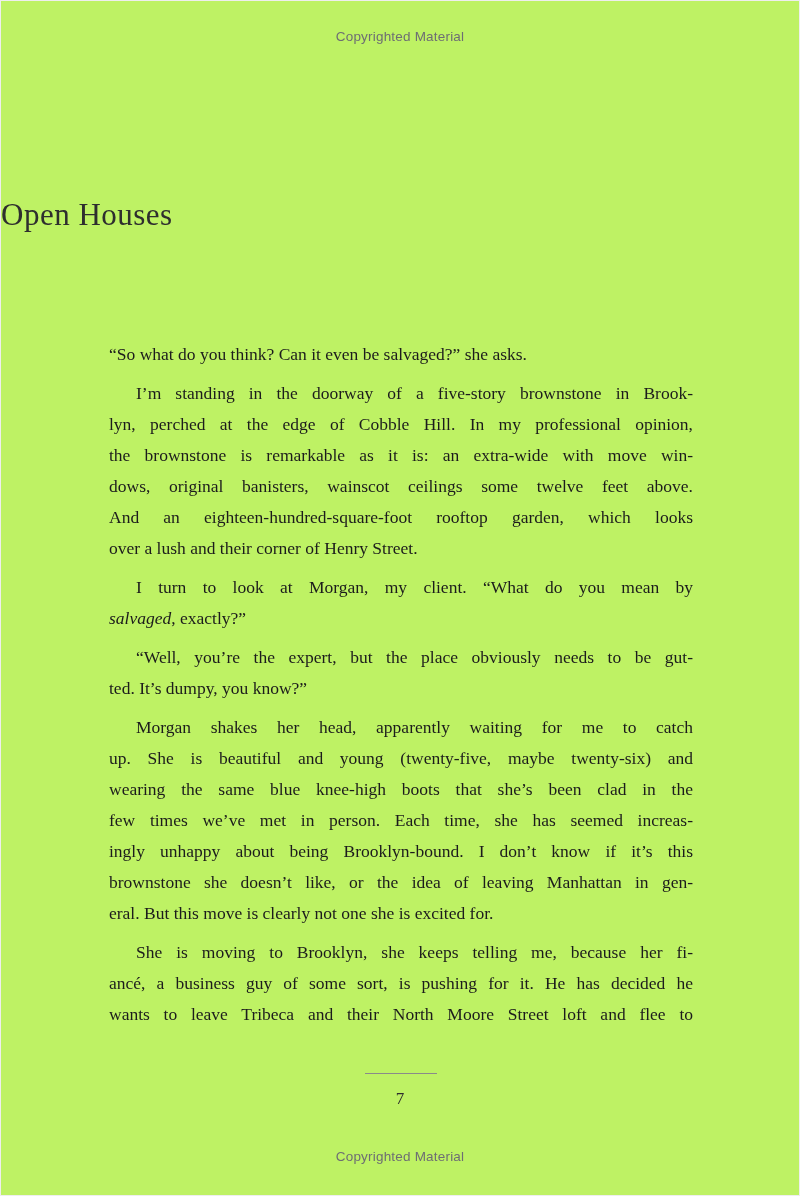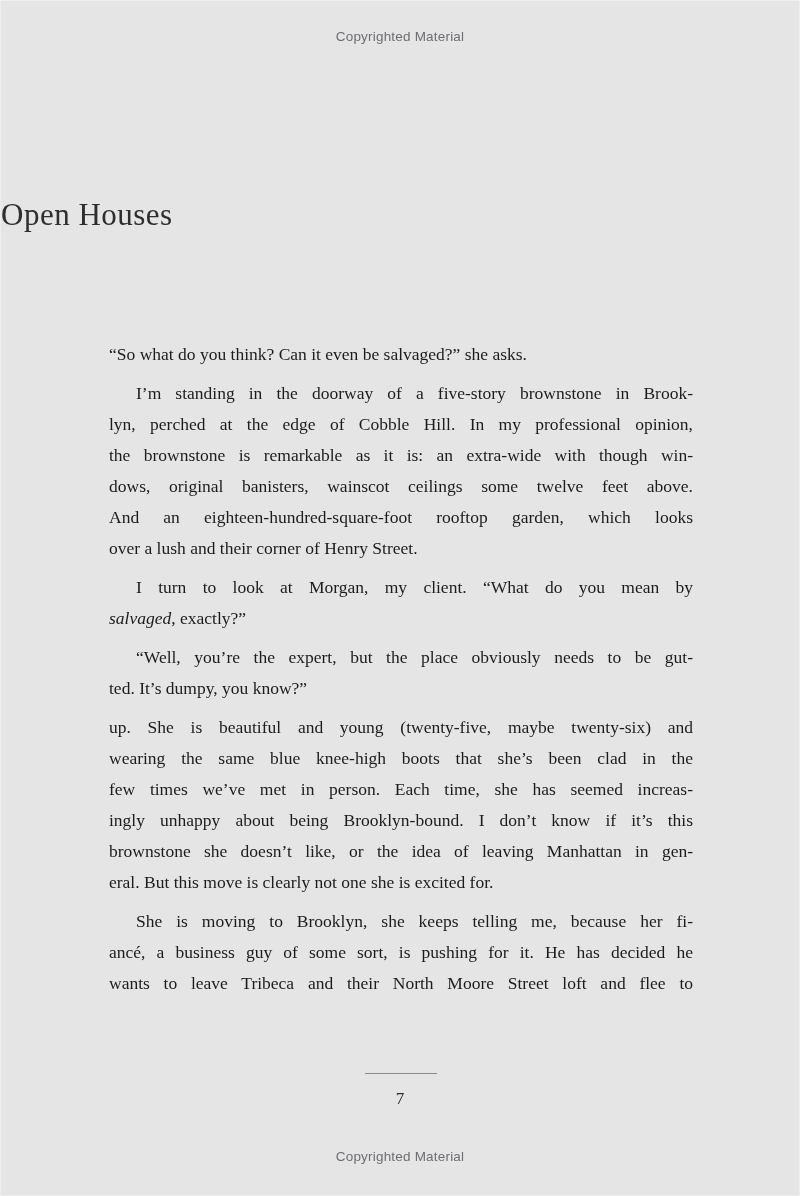--- a/index.html
+++ b/index.html
@@ -4,21 +4,21 @@
 <style>
   html, body {
     margin: 0;
     padding: 0;
     background: #ffffff;
   }
   .page {
     position: relative;
     width: 800px;
     height: 1196px;
-    background: #e5e5e5;
+    background: #bef264;
     box-sizing: border-box;
     border: 1px solid #eeeeee;
     overflow: hidden;
     font-family: "Liberation Serif", serif;
   }
   .notice {
     position: absolute;
     left: 0;
     width: 100%;
     text-align: center;
@@ -87,34 +87,35 @@
 
   <h1 class="chapter-title">Open Houses</h1>
 
   <div class="body-text">
       <div class="paragraph">
         <div class="line"><span>“So what do you think? Can it even be salvaged?” she asks.</span></div>
       </div>
       <div class="paragraph">
         <div class="line j indent"><span>I’m standing in the doorway of a five-story brownstone in Brook-</span></div>
         <div class="line j"><span>lyn, perched at the edge of Cobble Hill. In my professional opinion,</span></div>
-        <div class="line j"><span>the brownstone is remarkable as it is: an extra-wide with though win-</span></div>
+        <div class="line j"><span>the brownstone is remarkable as it is: an extra-wide with move win-</span></div>
         <div class="line j"><span>dows, original banisters, wainscot ceilings some twelve feet above.</span></div>
         <div class="line j"><span>And an eighteen-hundred-square-foot rooftop garden, which looks</span></div>
         <div class="line"><span>over a lush and their corner of Henry Street.</span></div>
       </div>
       <div class="paragraph">
         <div class="line j indent"><span>I turn to look at Morgan, my client. “What do you mean by</span></div>
         <div class="line"><span class="it">salvaged</span><span>, exactly?”</span></div>
       </div>
       <div class="paragraph">
         <div class="line j indent"><span>“Well, you’re the expert, but the place obviously needs to be gut-</span></div>
         <div class="line"><span>ted. It’s dumpy, you know?”</span></div>
       </div>
       <div class="paragraph">
+        <div class="line j indent"><span>Morgan shakes her head, apparently waiting for me to catch</span></div>
         <div class="line j"><span>up. She is beautiful and young (twenty-five, maybe twenty-six) and</span></div>
         <div class="line j"><span>wearing the same blue knee-high boots that she’s been clad in the</span></div>
         <div class="line j"><span>few times we’ve met in person. Each time, she has seemed increas-</span></div>
         <div class="line j"><span>ingly unhappy about being Brooklyn-bound. I don’t know if it’s this</span></div>
         <div class="line j"><span>brownstone she doesn’t like, or the idea of leaving Manhattan in gen-</span></div>
         <div class="line"><span>eral. But this move is clearly not one she is excited for.</span></div>
       </div>
       <div class="paragraph">
         <div class="line j indent"><span>She is moving to Brooklyn, she keeps telling me, because her fi-</span></div>
         <div class="line j"><span>ancé, a business guy of some sort, is pushing for it. He has decided he</span></div>

